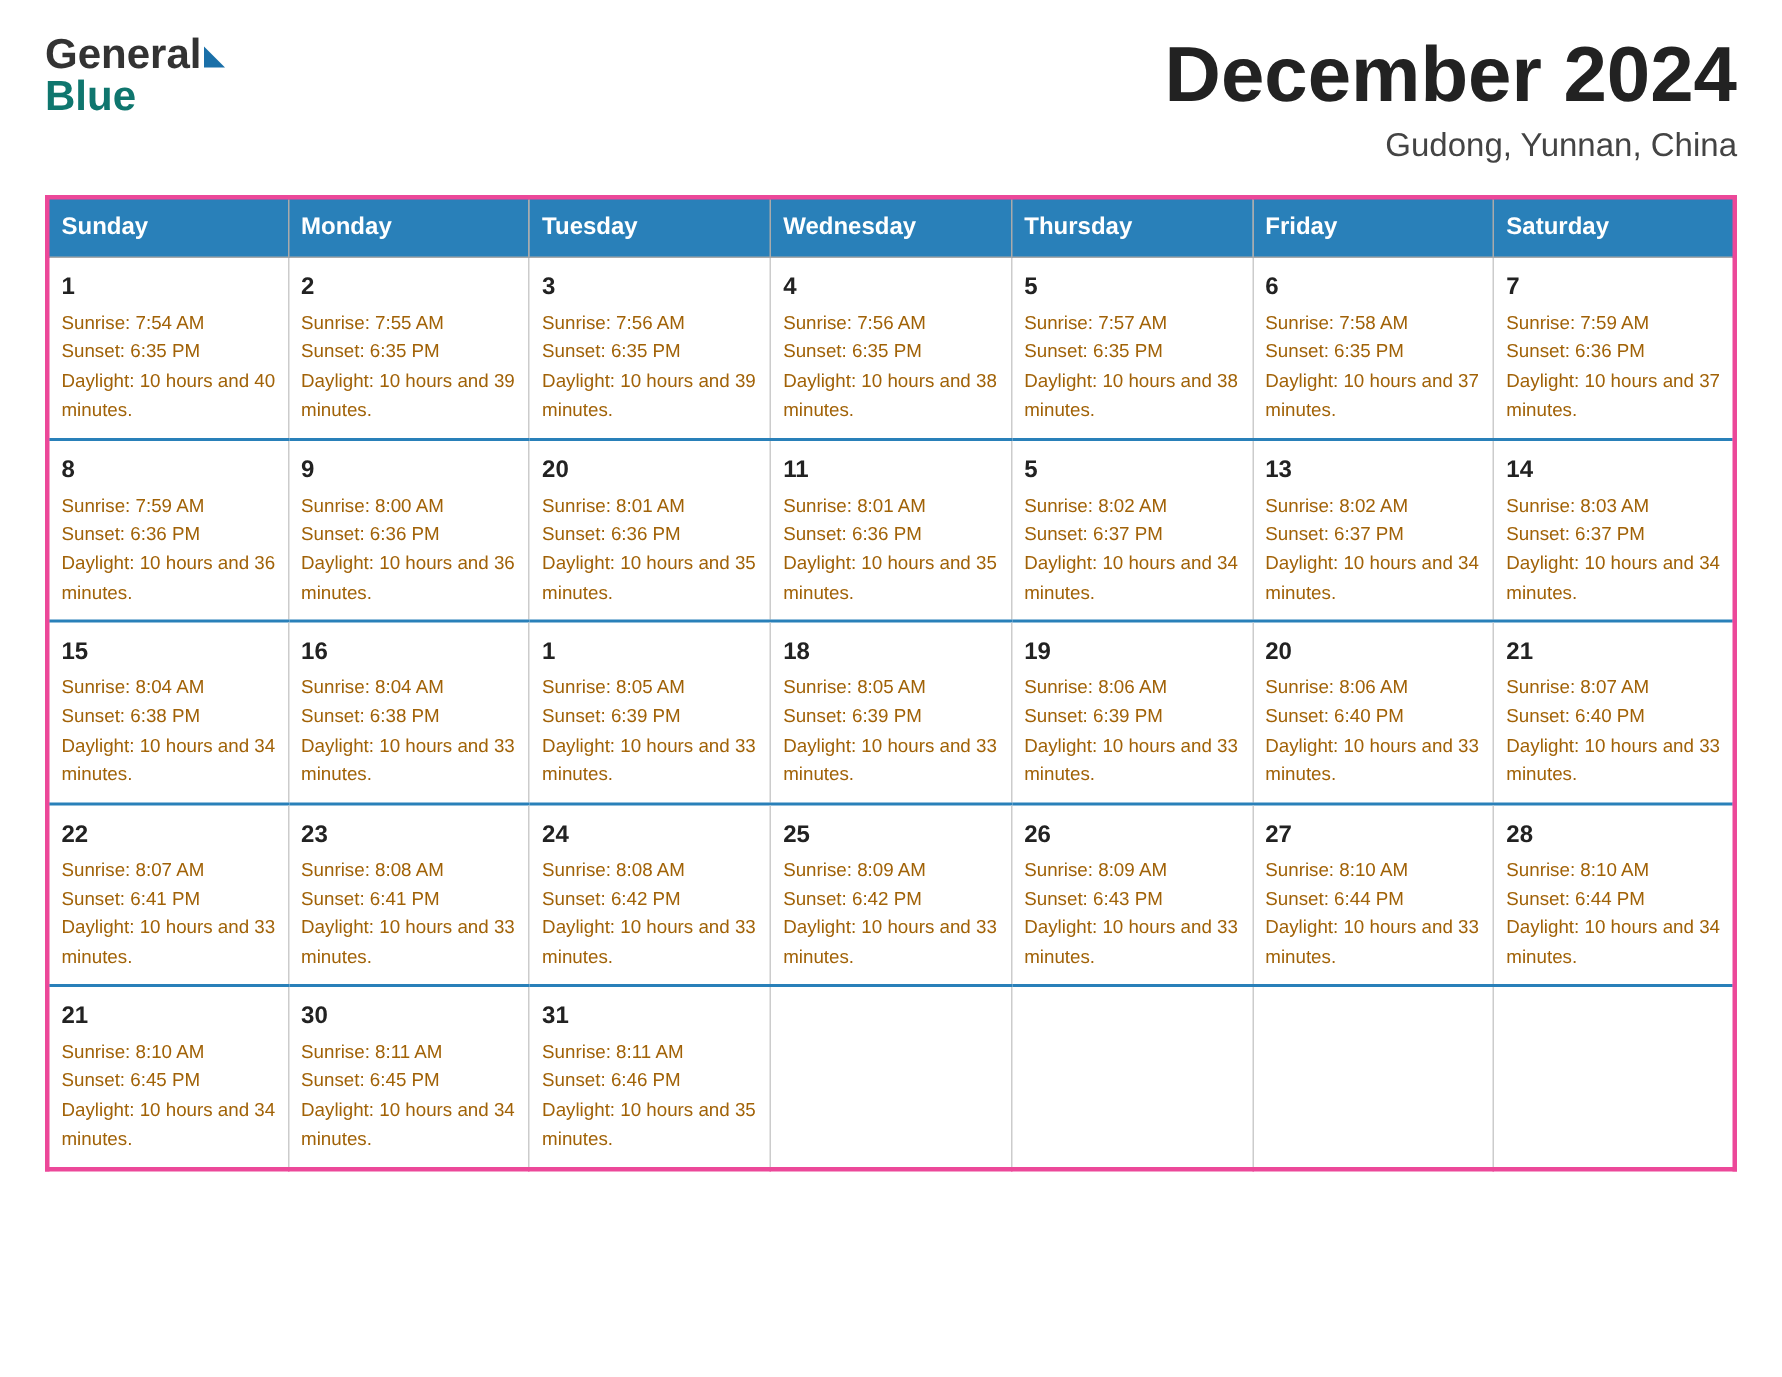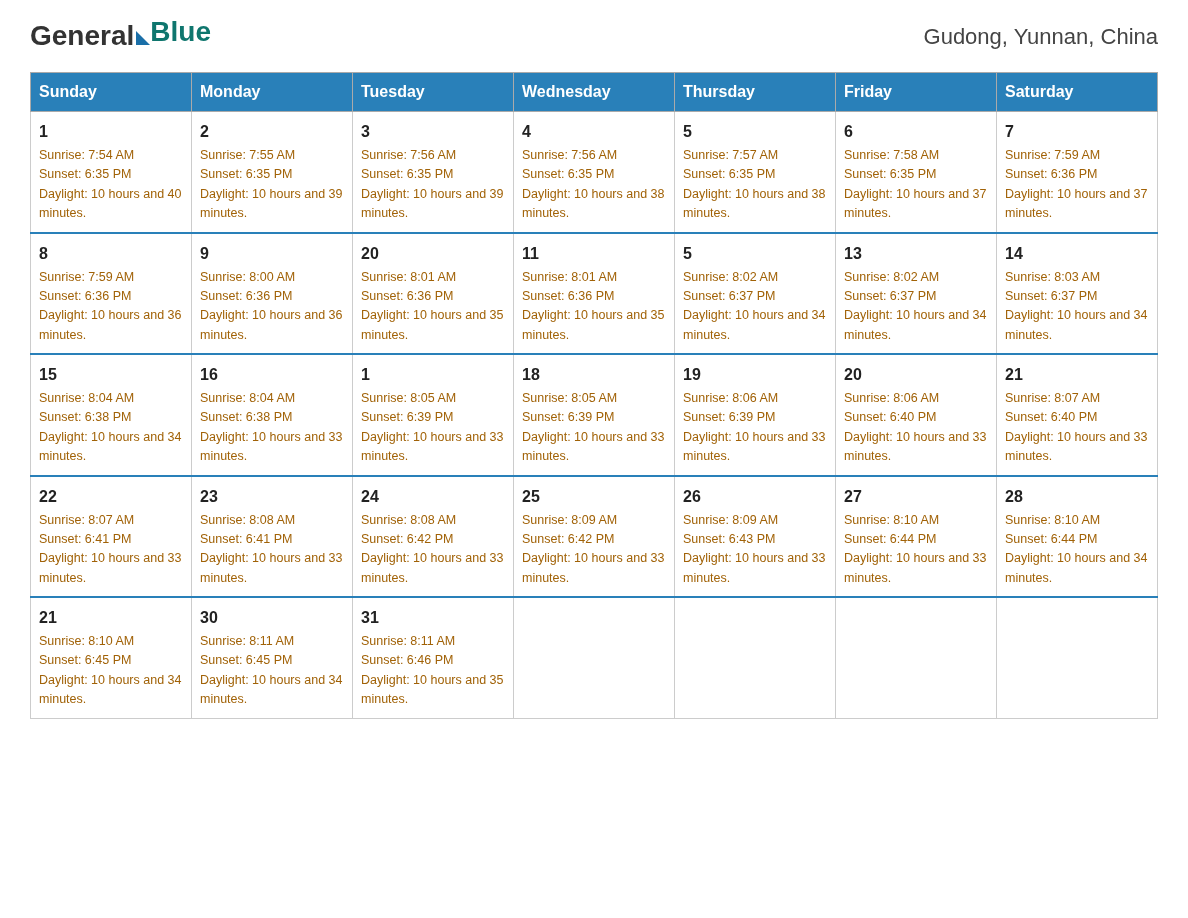--- a/index.html
+++ b/index.html
@@ -11,21 +11,21 @@
       padding: 20px 30px;
     }
     .header {
       display: flex;
       justify-content: space-between;
       align-items: flex-start;
       margin-bottom: 20px;
     }
     .logo {
       display: flex;
-      flex-direction: row;
+      flex-direction: column;
       align-items: flex-start;
     }
     .logo-text {
       font-size: 28px;
       font-weight: bold;
       color: #333;
       display: flex;
       align-items: center;
     }
     .logo-general { color: #333; }
@@ -54,21 +54,21 @@
       color: #222;
     }
     .location-title {
       font-size: 22px;
       color: #444;
       margin-top: 4px;
     }
     .calendar-table {
       width: 100%;
       border-collapse: collapse;
-      border: 1px solid #ec4899;
+      border: 3px solid #ec4899;
     }
     .calendar-table th {
       background-color: #2980b9;
       color: #fff;
       font-size: 16px;
       font-weight: bold;
       padding: 10px 8px;
       text-align: left;
       border: 1px solid #aaa;
     }
@@ -106,20 +106,21 @@
 
 <div class="header">
   <div class="logo">
     <div class="logo-text">
       <span class="logo-general">General</span>
       <span class="logo-arrow"></span>
     </div>
     <div class="logo-blue">Blue</div>
   </div>
   <div class="title-block">
+    <div class="month-title">December 2024</div>
     <div class="location-title">Gudong, Yunnan, China</div>
   </div>
 </div>
 
 <table class="calendar-table">
   <thead>
     <tr>
     <th>Sunday</th>
         <th>Monday</th>
         <th>Tuesday</th>

